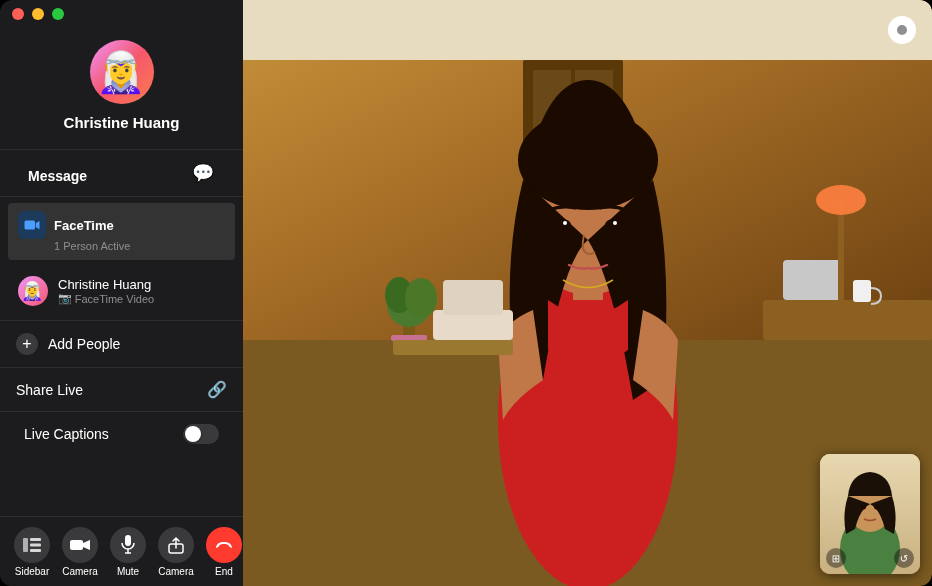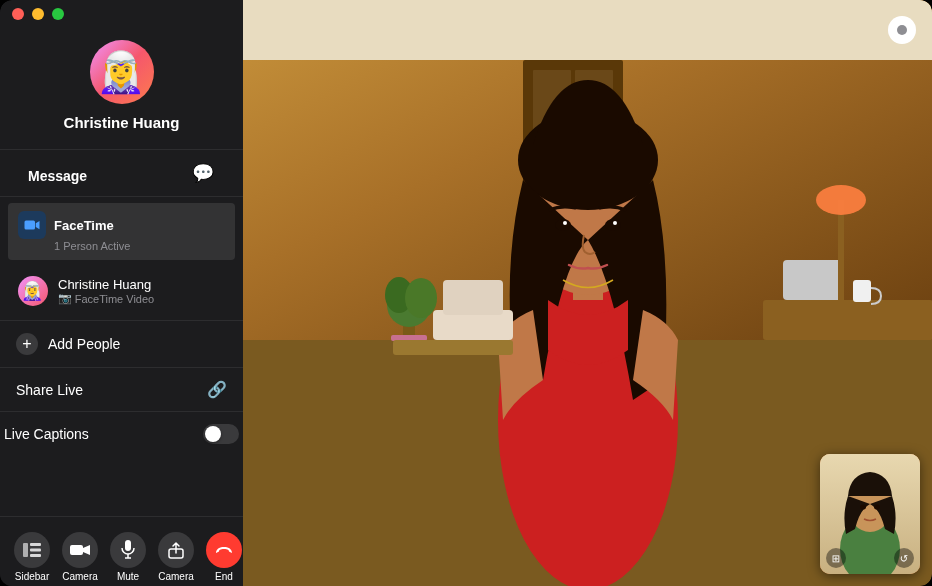--- a/index.html
+++ b/index.html
@@ -213,21 +213,21 @@
     .link-icon {
       color: #8e8e93;
       font-size: 16px;
     }
 
     
     .live-captions-row {
       display: flex;
       align-items: center;
       justify-content: space-between;
-      padding: 10px 4px;
+      padding: 10px 24px;
       cursor: pointer;
     }
     .live-captions-label {
       color: #fff;
       font-size: 14px;
     }
     .toggle {
       width: 36px;
       height: 20px;
       background: #3a3a3c;
@@ -249,21 +249,21 @@
     
     .toolbar {
       position: absolute;
       bottom: 0;
       left: 0;
       width: 243px;
       height: 70px;
       background: #1c1c1e;
       border-top: 1px solid rgba(255,255,255,0.08);
       display: flex;
-      align-items: flex-end;
+      align-items: center;
       justify-content: space-around;
       padding: 0 8px;
     }
     .toolbar-item {
       display: flex;
       flex-direction: column;
       align-items: center;
       gap: 3px;
       cursor: pointer;
       padding: 4px 6px;

